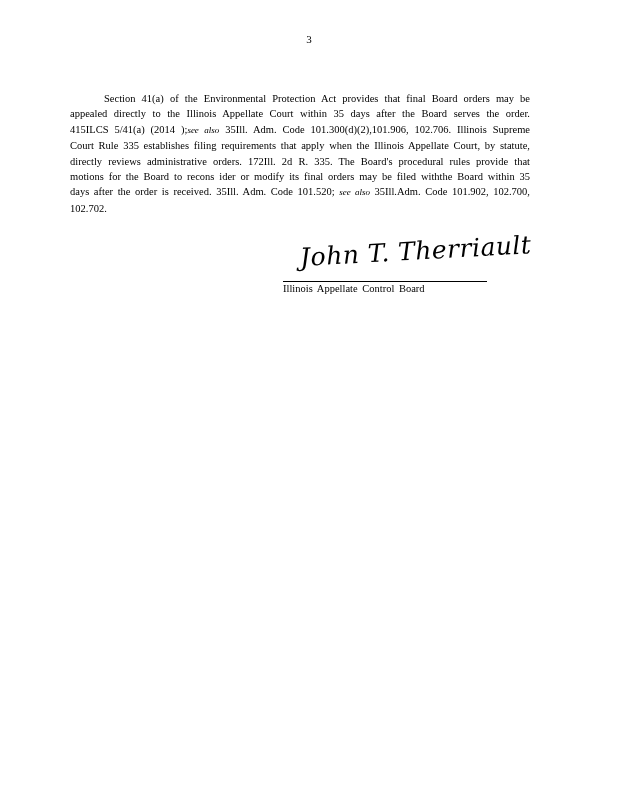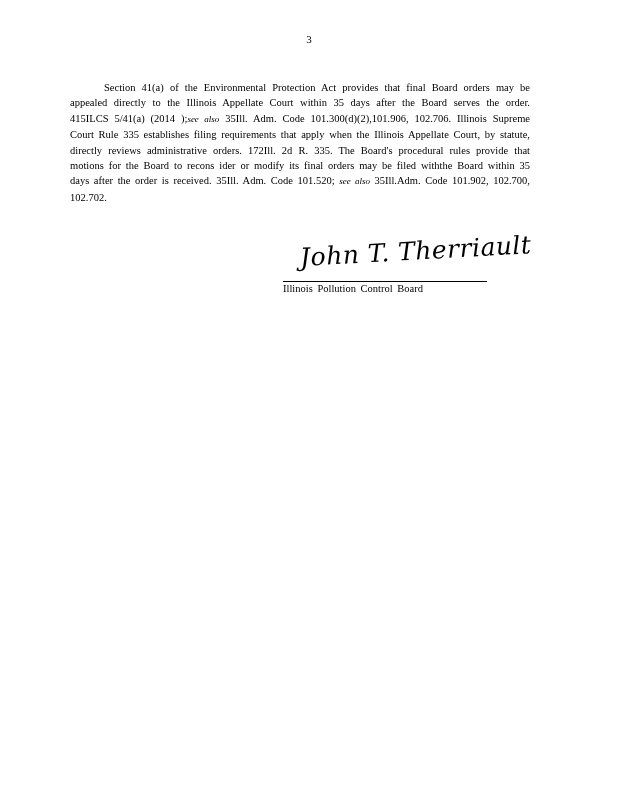--- a/index.html
+++ b/index.html
@@ -30,21 +30,21 @@
     font-size: 11px;
     line-height: 13px;
   }
   .body-area {
     position: absolute;
     top: 80px;
     left: 70px;
     width: 460px;
   }
   p.para {
-    margin: 0 0 0 0;
+    margin: 11px 0 0 0;
     font-size: 10.5px;
     line-height: 15.4px;
     text-align: justify;
     text-justify: inter-word;
     word-spacing: 1.6px;
   }
   p.para.second {
     margin-top: 18px;
   }
   .indent {
@@ -102,16 +102,16 @@
     <p class="para">
       <span class="indent"></span><span>Section  41(a)  of  the  Environmental    Protection   Act  provides   that  final  Board  orders  may  be  appealed   directly  to  the  Illinois  Appellate   Court  within  35  days  after  the  Board  serves  the  order.   415ILCS  5/41(a)  (2014  );</span><span class="italic">see  also</span><span> 35Ill.  Adm.  Code  101.300(d)(2),101.906,       102.706.  Illinois  Supreme   Court  Rule  335  establishes  filing  requirements   that  apply  when  the  Illinois  Appellate   Court,  by  statute,  directly  reviews  administrative   orders.   172Ill.  2d R.  335.  The  Board's  procedural   rules  provide   that  motions   for the  Board  to recons ider  or modify  its final  orders  may  be filed  withthe  Board  within  35 days  after  the  order  is received.     35Ill.  Adm.  Code  101.520;  </span><span class="italic">see   also</span><span>  35Ill.Adm.    Code  101.902,   102.700,   102.702.</span>
     </p>
 
 
   </div>
 
   <div class="sig-block">
     <div class="signature">John T. Therriault</div>
     <div class="sig-rule"></div>
-    <div class="sig-org">Illinois  Pollution   Control  Board</div>
+    <div class="sig-org">Illinois  Appellate   Control  Board</div>
   </div>
 
 </div>
 
 </body></html>

